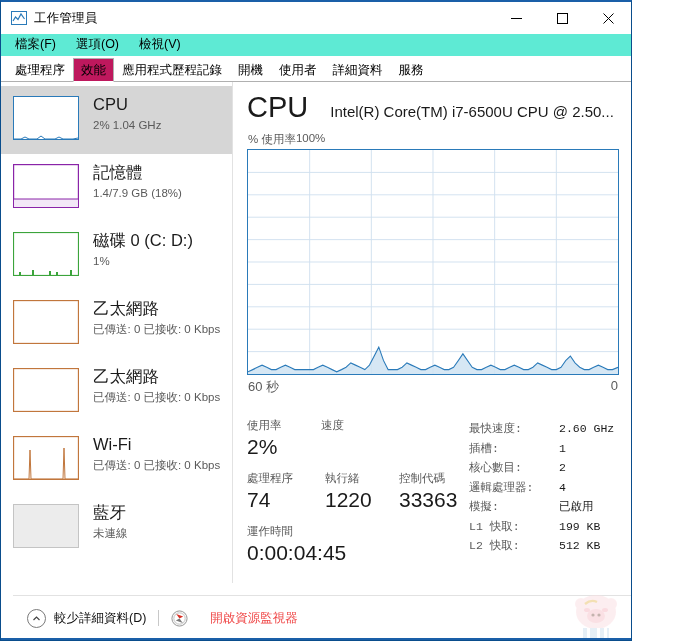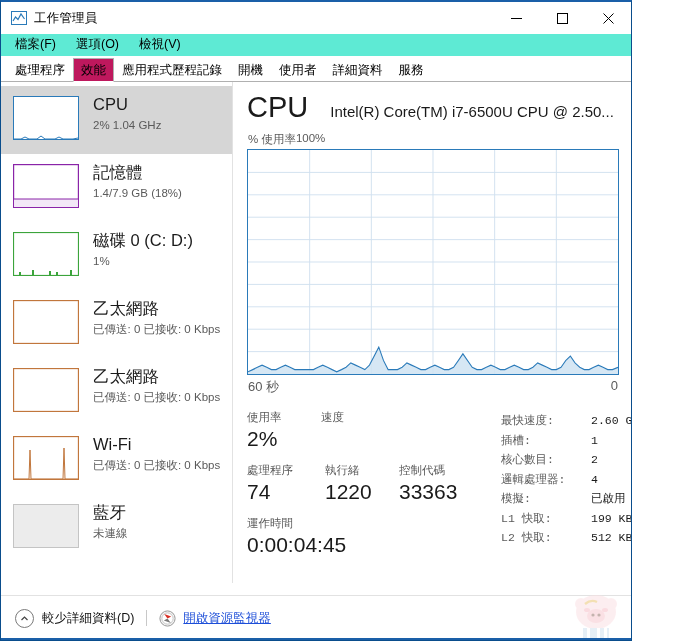--- a/index.html
+++ b/index.html
@@ -185,41 +185,40 @@
     display: flex;
     justify-content: space-between;
     font-size: 13px;
     color: #5a5a5a;
     padding: 3px 1px 0 1px;
   }
 
   
   #stats {
     display: flex;
-    margin-top: 14px;
-    gap: 32px;
+    margin-top: 22px;
   }
   #stats-left { width: 222px; flex: 0 0 auto; }
   .srow { display: flex; margin-bottom: 11px; }
   .scell { }
   .scell .lbl {
     font-size: 11.5px; color: #5a5a5a; line-height: 15px; white-space: nowrap;
   }
   .scell .val {
     font-size: 21px; color: #1a1a1a; line-height: 27px; white-space: nowrap; font-weight: 400;
   }
   #stats-right { flex: 1; padding-top: 1px; font-family: Liberation Mono, monospace; }
   .prow { display: flex; line-height: 19.5px; font-size: 11.5px; }
   .prow .pk { width: 90px; color: #5a5a5a; white-space: nowrap; }
   .prow .pv { color: #1a1a1a; white-space: nowrap; }
 
   
   #statusbar {
     position: absolute;
-    left: 0; right: 0; bottom: 0;
+    left: 12px; right: 0; bottom: 0;
     height: 45px;
     border-top: 1px solid #e2e2e2;
     display: flex;
     align-items: center;
     padding-left: 14px;
     background: #ffffff;
   }
   .chev-circle {
     width: 19px; height: 19px; border-radius: 50%;
     border: 1px solid #7a7a7a;
@@ -227,21 +226,21 @@
     flex: 0 0 auto;
   }
   #fewer-label {
     font-size: 12.5px; color: #111; margin-left: 8px; white-space: nowrap;
   }
   .sb-sep {
     width: 1px; height: 16px; background: #c8c8c8; margin: 0 12px;
   }
   #resmon-icon { width: 17px; height: 17px; flex: 0 0 auto; }
   #resmon-label {
-    font-size: 12.5px; color: #1d4ed8; margin-left: 7px; white-space: nowrap; text-decoration: underline;
+    font-size: 12.5px; color: #ef4444; margin-left: 22px; white-space: nowrap;
   }
   #watermark {
     position: absolute; right: 4px; bottom: 0;
     width: 86px; height: 46px; opacity: .5;
     pointer-events: none;
   }
   #bottom-accent {
     position: absolute; left: 0; right: 0; bottom: -1px; height: 3px;
     background: #1a5fa8;
   }

